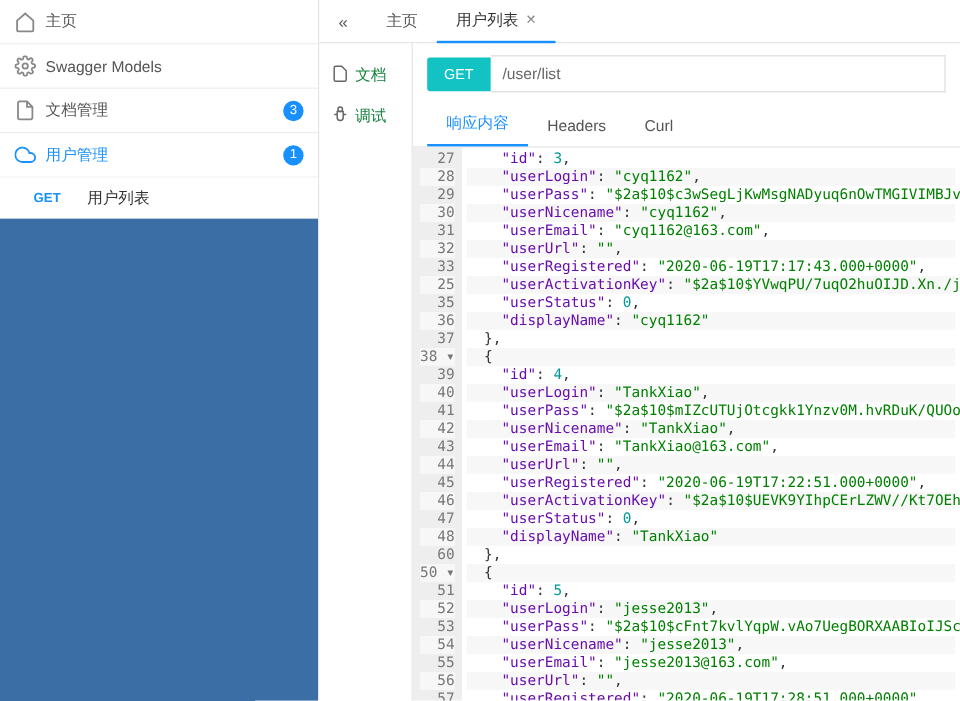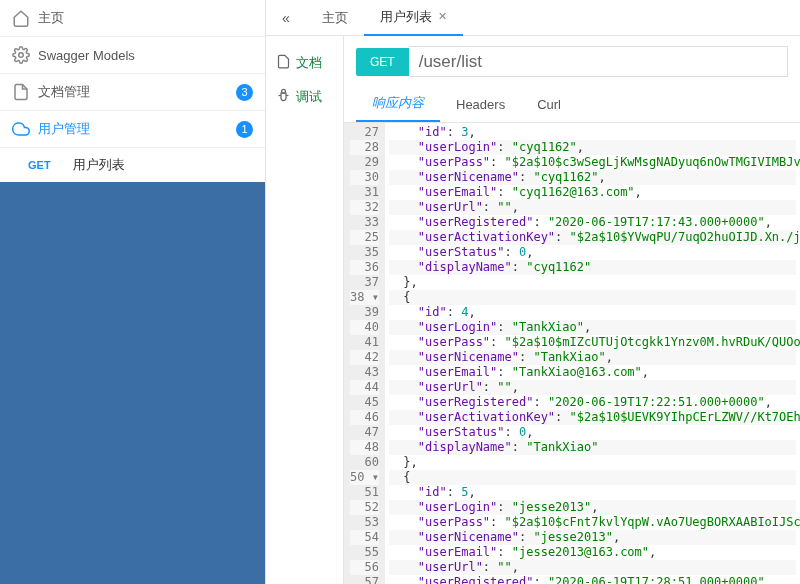--- a/index.html
+++ b/index.html
@@ -26,25 +26,25 @@
 .tab .close { margin-left: 6px; color: #888; font-size: 11px; }
 
 .body-row { flex: 1; display: flex; min-height: 0; }
 .doc-col { width: 78px; border-right: 1px solid #e5e5e5; padding-top: 10px; }
 .doc-item { display: flex; align-items: center; padding: 8px 10px; color: #15803d; cursor: pointer; font-size: 13px; }
 .doc-item .di-ico { width: 15px; margin-right: 5px; color: #666; }
 
 .content { flex: 1; display: flex; flex-direction: column; min-width: 0; }
 .req-row { display: flex; align-items: center; padding: 10px 12px; gap: 0; }
 .http-method { background: #13c2c2; color: #fff; padding: 7px 14px; font-size: 12px; border-radius: 2px 0 0 2px; }
-.path-box { flex: 1; border: 1px solid #ddd; border-left: none; padding: 6px 10px; color: #666; background: #fff; font-size: 17px; height: 31px; display:flex; align-items:center; }
+.path-box { flex: 1; border: 1px solid #ddd; border-left: none; padding: 6px 10px; color: #666; background: #fff; font-size: 13px; height: 31px; display:flex; align-items:center; }
 
 .resp-tabs { display: flex; border-bottom: 1px solid #e5e5e5; padding-left: 12px; height: 36px; align-items: flex-end; }
 .rtab { padding: 0 16px; height: 36px; display: flex; align-items: center; color: #555; cursor: pointer; font-size: 13px; }
-.rtab.active { color: #1890ff; border-bottom: 2px solid #1890ff; font-style: italic; }
+.rtab.active { color: #1890ff; border-bottom: 2px solid #1890ff; }
 
 .code-area { flex: 1; overflow: hidden; display: flex; font-family: Consolas, Monaco, monospace; font-size: 12px; }
 .gutter { background: #eee; color: #777; text-align: right; padding: 2px 6px; user-select: none; }
 .gutter div { height: 15px; line-height: 15px; }
 .code { flex: 1; padding: 2px 4px; white-space: pre; overflow: hidden; line-height: 15px; }
 .code div { height: 15px; }
 .even { background: #f7f7f7; }
 .k { color: #6a0dad; }
 .s { color: #008000; }
 .n { color: #009999; }

